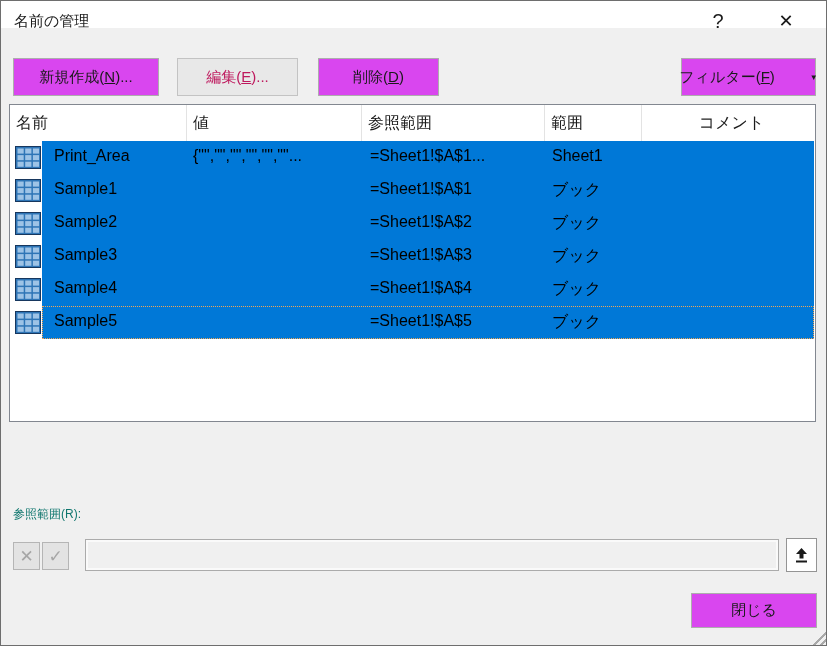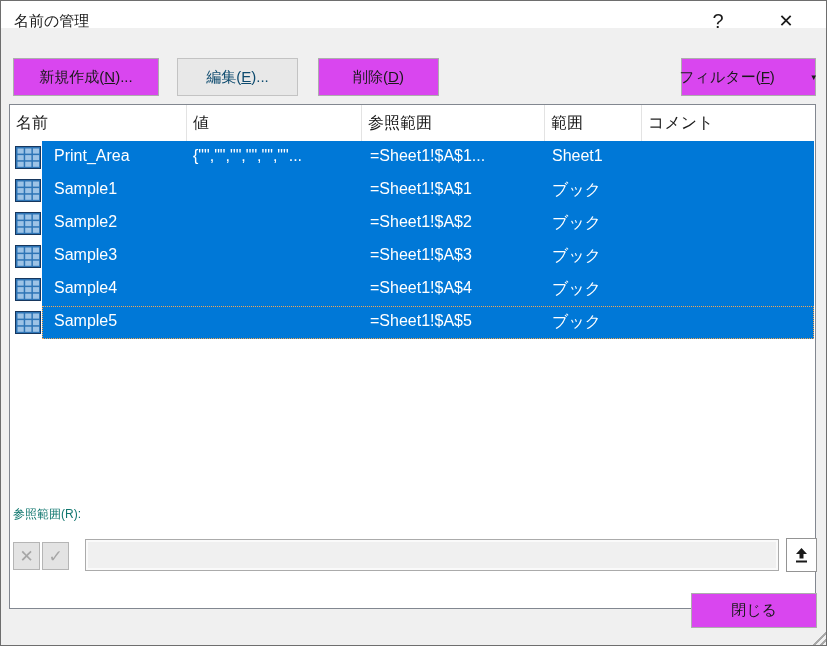--- a/index.html
+++ b/index.html
@@ -16,40 +16,40 @@
   .cap-btn{position:absolute;top:4px;width:34px;height:32px;display:flex;align-items:center;justify-content:center;color:#1A1A1A;cursor:default;}
   .help-btn{left:700px;font-size:20px;}
   .close-btn{left:768px;font-size:18px;}
   
   .btn{
     position:absolute;background:#d946ef;border:1px solid #ADADAD;
     font-size:15px;color:#1A1A1A;display:flex;align-items:center;justify-content:center;
     white-space:nowrap;
   }
   .btn .u{text-decoration:underline;}
-  .btn.disabled{background:#E8E8E8;border-color:#C3C3C3;color:#0c4a6e;align-items:center;}
+  .btn.disabled{background:#E8E8E8;border-color:#C3C3C3;color:#be185d;align-items:center;}
   .btn-new{left:12px;top:57px;width:146px;height:38px;}
   .btn-edit{left:176px;top:57px;width:121px;height:38px;}
   .btn-delete{left:317px;top:57px;width:121px;height:38px;}
   .btn-filter{left:680px;top:57px;width:135px;height:38px;gap:27px;}
   .drop-arrow{font-size:8px;margin-left:8px;color:#1A1A1A;}
   
-  .listbox{position:absolute;left:8px;top:103px;width:807px;height:505px;background:#FFFFFF;border:1px solid #828790;}
+  .listbox{position:absolute;left:8px;top:103px;width:807px;height:318px;background:#FFFFFF;border:1px solid #828790;}
   .lv-header{position:absolute;left:0;top:0;right:0;height:36px;display:flex;background:#FFFFFF;}
   .lv-col{border-right:1px solid #E3E3E3;padding:8px 0 0 6px;font-size:16px;color:#1A1A1A;white-space:nowrap;overflow:hidden;}
-  .lv-col:last-child{border-right:none;}
+  .lv-col:last-child{border-right:none;text-align:center;}
   .c-name{width:177px;}
   .c-value{width:175px;}
   .c-refers{width:183px;}
   .c-scope{width:97px;}
   .c-comment{flex:1;}
   .lv-rows{position:absolute;left:0;top:36px;right:0;}
   .lv-row{position:relative;height:33px;cursor:default;}
   .row-icon{position:absolute;left:5px;top:5px;width:26px;height:23px;}
-  .row-sel{position:absolute;left:32px;right:1px;top:0;bottom:0;background:#0078D7;color:#ffffff;}
+  .row-sel{position:absolute;left:32px;right:1px;top:0;bottom:0;background:#0078D7;color:#000000;}
   .lv-row.focused .row-sel{outline:1px dotted #F2A654;outline-offset:-1px;}
   .cell{position:absolute;top:6px;font-size:16px;white-space:nowrap;}
   .cell-name{left:12px;}
   .cell-value{left:151px;}
   .cell-refers{left:328px;}
   .cell-scope{left:510px;}
   
   .refers-label{position:absolute;left:12px;top:505px;font-size:12px;color:#0f766e;white-space:nowrap;}
   .mini-btn{position:absolute;top:541px;width:27px;height:28px;background:#E3E3E3;border:1px solid #B5B5B5;color:#A6A6A6;font-size:17px;display:flex;align-items:center;justify-content:center;font-weight:bold;}
   .mini-cancel{left:12px;}

